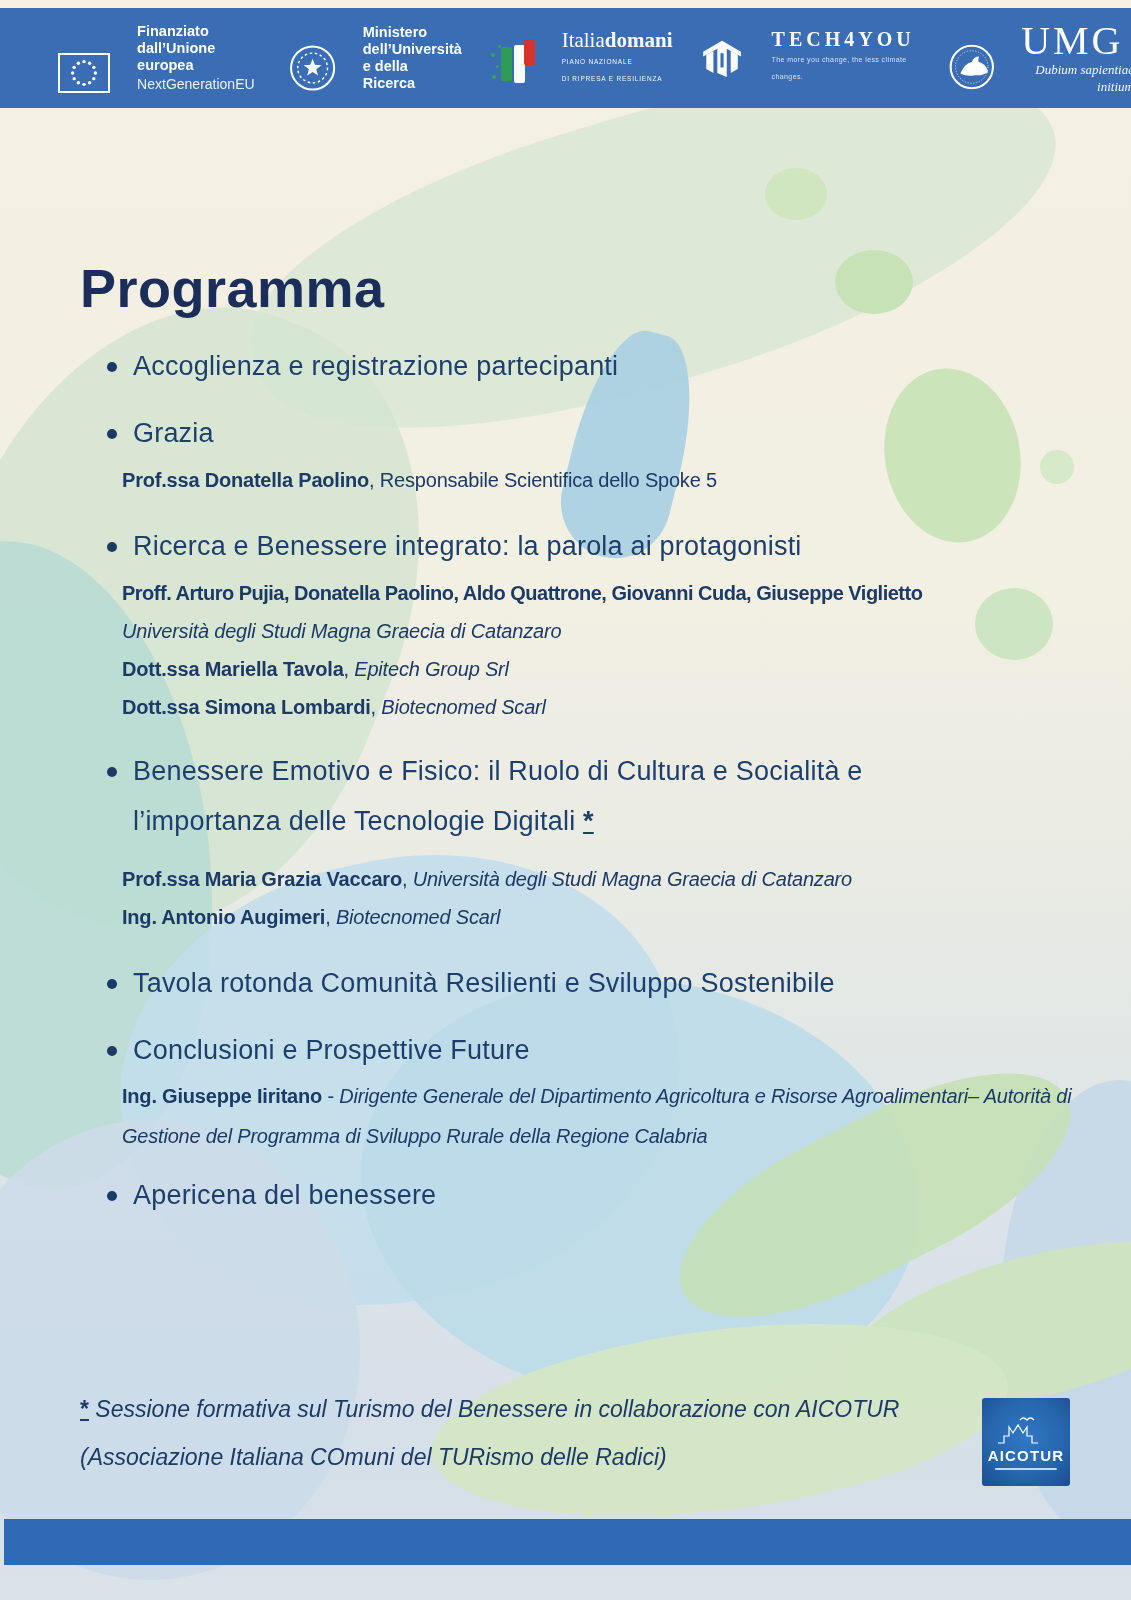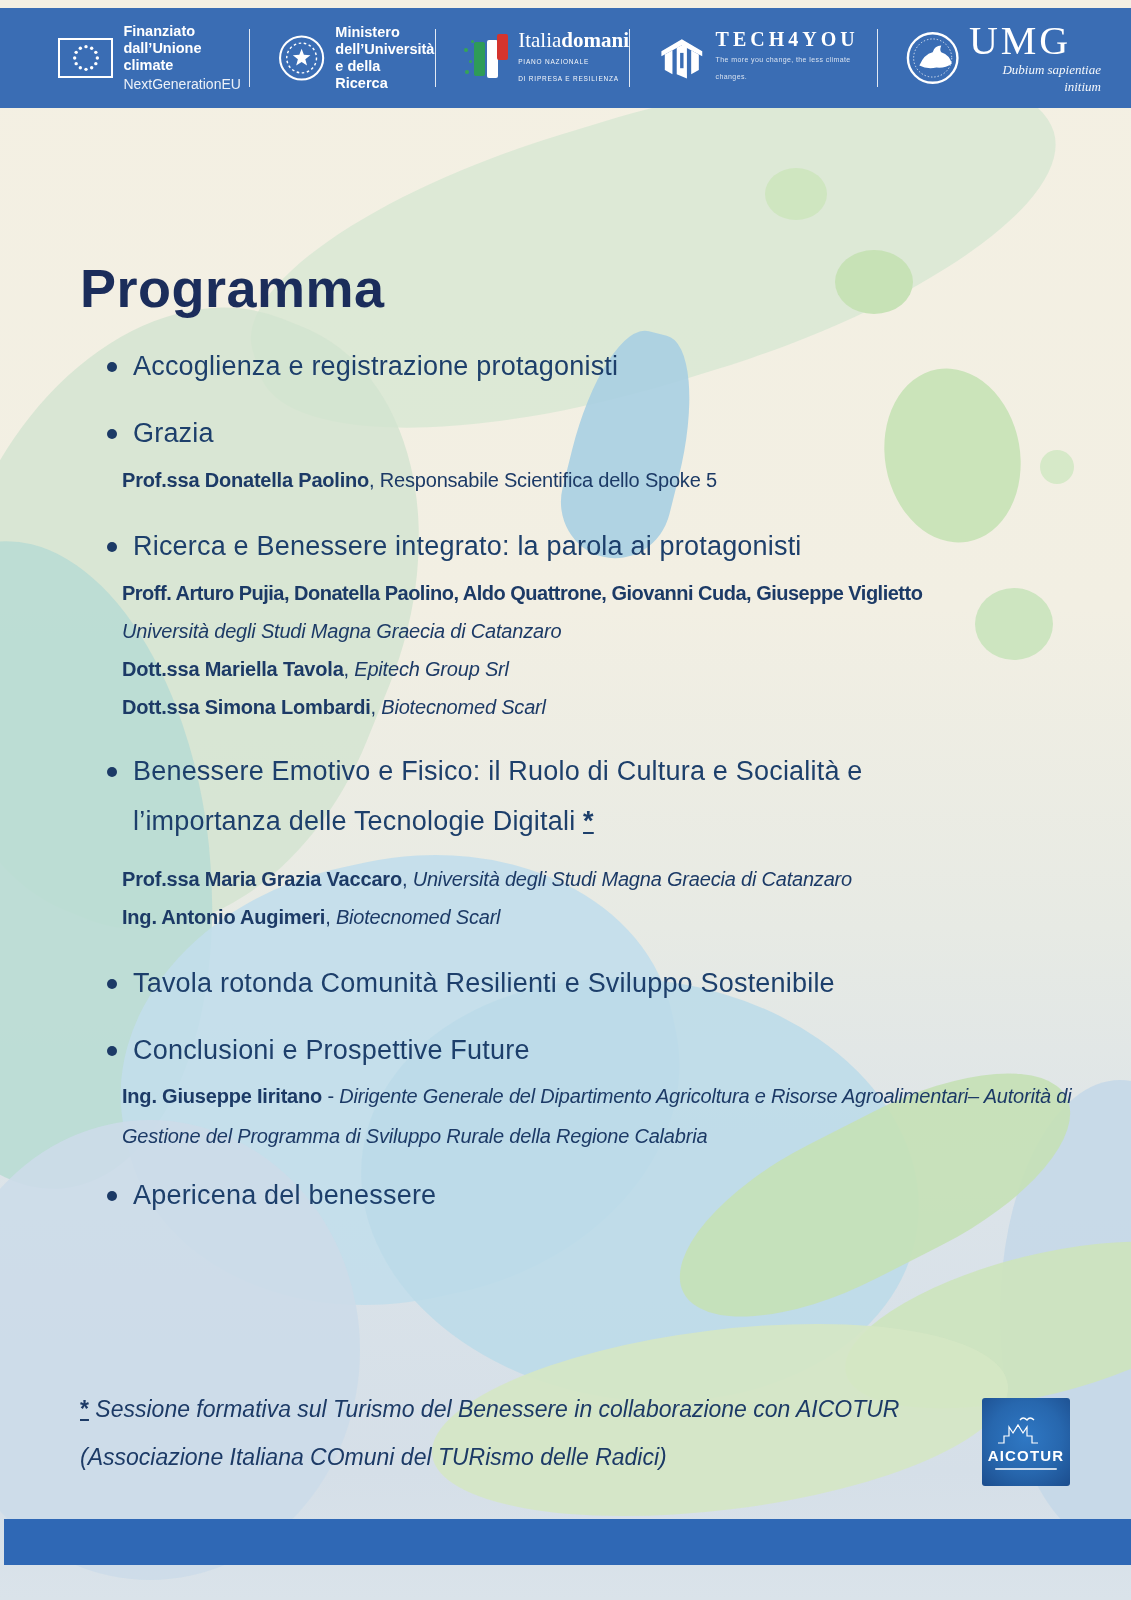--- a/index.html
+++ b/index.html
@@ -7,21 +7,21 @@
     position:relative;width:1131px;height:1600px;overflow:hidden;
     font-family:"Liberation Sans",sans-serif;
     background:linear-gradient(180deg,#f4f0e3 0%,#f2efe3 38%,#e7eae4 58%,#dbe3e9 76%,#d5dfe8 92%,#dae3ea 100%);
   }
   
   .topbar{
     position:absolute;left:0;top:8px;width:100%;height:100px;
     background:#3a6db4;display:flex;align-items:center;justify-content:space-between;
     padding:0 30px;box-sizing:border-box;z-index:5;color:#fff;
   }
-  .logo-group{display:flex;align-items:center;gap:10px;padding-left:28px;}
+  .logo-group{display:flex;align-items:flex-end;gap:27px;padding-left:28px;}
   .vdiv{width:1px;height:58px;background:rgba(255,255,255,.85);}
   .logo-text{display:flex;flex-direction:column;line-height:17px;}
   .lt-b{font-weight:700;font-size:14.5px;}
   .lt-r{font-weight:400;font-size:14px;opacity:.9;margin-top:2px;}
   .eu-flag{width:58px;height:40px;border:2px solid #fff;box-sizing:border-box;display:flex;align-items:center;justify-content:center;}
   .mur-emblem{width:48px;height:48px;}
   .it-flag{position:relative;width:44px;height:48px;}
   .it-flag .bar{position:absolute;border-radius:2px;}
   .it-dot{position:absolute;border-radius:50%;background:#35a455;}
   .serif{font-family:"Liberation Serif",serif;}
@@ -79,21 +79,21 @@
               <circle cx="8" cy="18.93" r="1.2"></circle>
               <circle cx="5.07" cy="16" r="1.2"></circle>
             <circle cx="4" cy="12" r="1.2"></circle>
               <circle cx="5.07" cy="8" r="1.2"></circle>
               <circle cx="8" cy="5.07" r="1.2"></circle>
           </g>
         </svg>
       </div>
       <div class="logo-text">
         <span class="lt-b">Finanziato</span>
-        <span class="lt-b">dall’Unione climate</span>
+        <span class="lt-b">dall’Unione europea</span>
         <span class="lt-r">NextGenerationEU</span>
       </div>
     </div>
 
     <div class="vdiv"></div>
 
     <div class="logo-group">
       <svg class="mur-emblem" viewBox="0 0 46 46">
         <circle cx="23" cy="23" r="21" fill="none" stroke="#ffffff" stroke-width="2"></circle>
         <circle cx="23" cy="23" r="14.5" fill="none" stroke="#ffffff" stroke-width="1.4" stroke-dasharray="2.5 2.5"></circle>
@@ -174,21 +174,21 @@
     <div class="blob" style="left:1000px;top:1080px;width:240px;height:470px;background:#c5d8e8;opacity:.9;border-radius:50%;"></div>
     <div class="blob" style="left:660px;top:1120px;width:430px;height:150px;background:#c6e1b6;opacity:.92;transform:rotate(-27deg);border-radius:50% 50% 50% 50% / 60% 60% 60% 60%;"></div>
     <div class="blob" style="left:840px;top:1255px;width:400px;height:140px;background:#cde4bd;opacity:.92;transform:rotate(-14deg);border-radius:50%;"></div>
     <div class="blob" style="left:430px;top:1330px;width:580px;height:180px;background:#d5e7c4;opacity:.9;transform:rotate(-7deg);border-radius:50%;"></div>
   </div>
 
   <main class="content">
     <h1 class="page-title">Programma</h1>
 
     <div class="block" style="top:348px;">
-      <span class="item-title"><span class="dot"></span><span>Accoglienza e registrazione protagonisti</span></span>
+      <span class="item-title"><span class="dot"></span><span>Accoglienza e registrazione partecipanti</span></span>
     </div>
 
     <div class="block" style="top:415px;">
       <span class="item-title"><span class="dot"></span><span>Grazia</span></span>
       <div class="details">
         <div class="dline"><span class="nm">Prof.ssa Donatella Paolino</span><span>, </span><span>Responsabile Scientifica dello Spoke 5</span></div>
       </div>
     </div>
 
     <div class="block" style="top:528px;">

